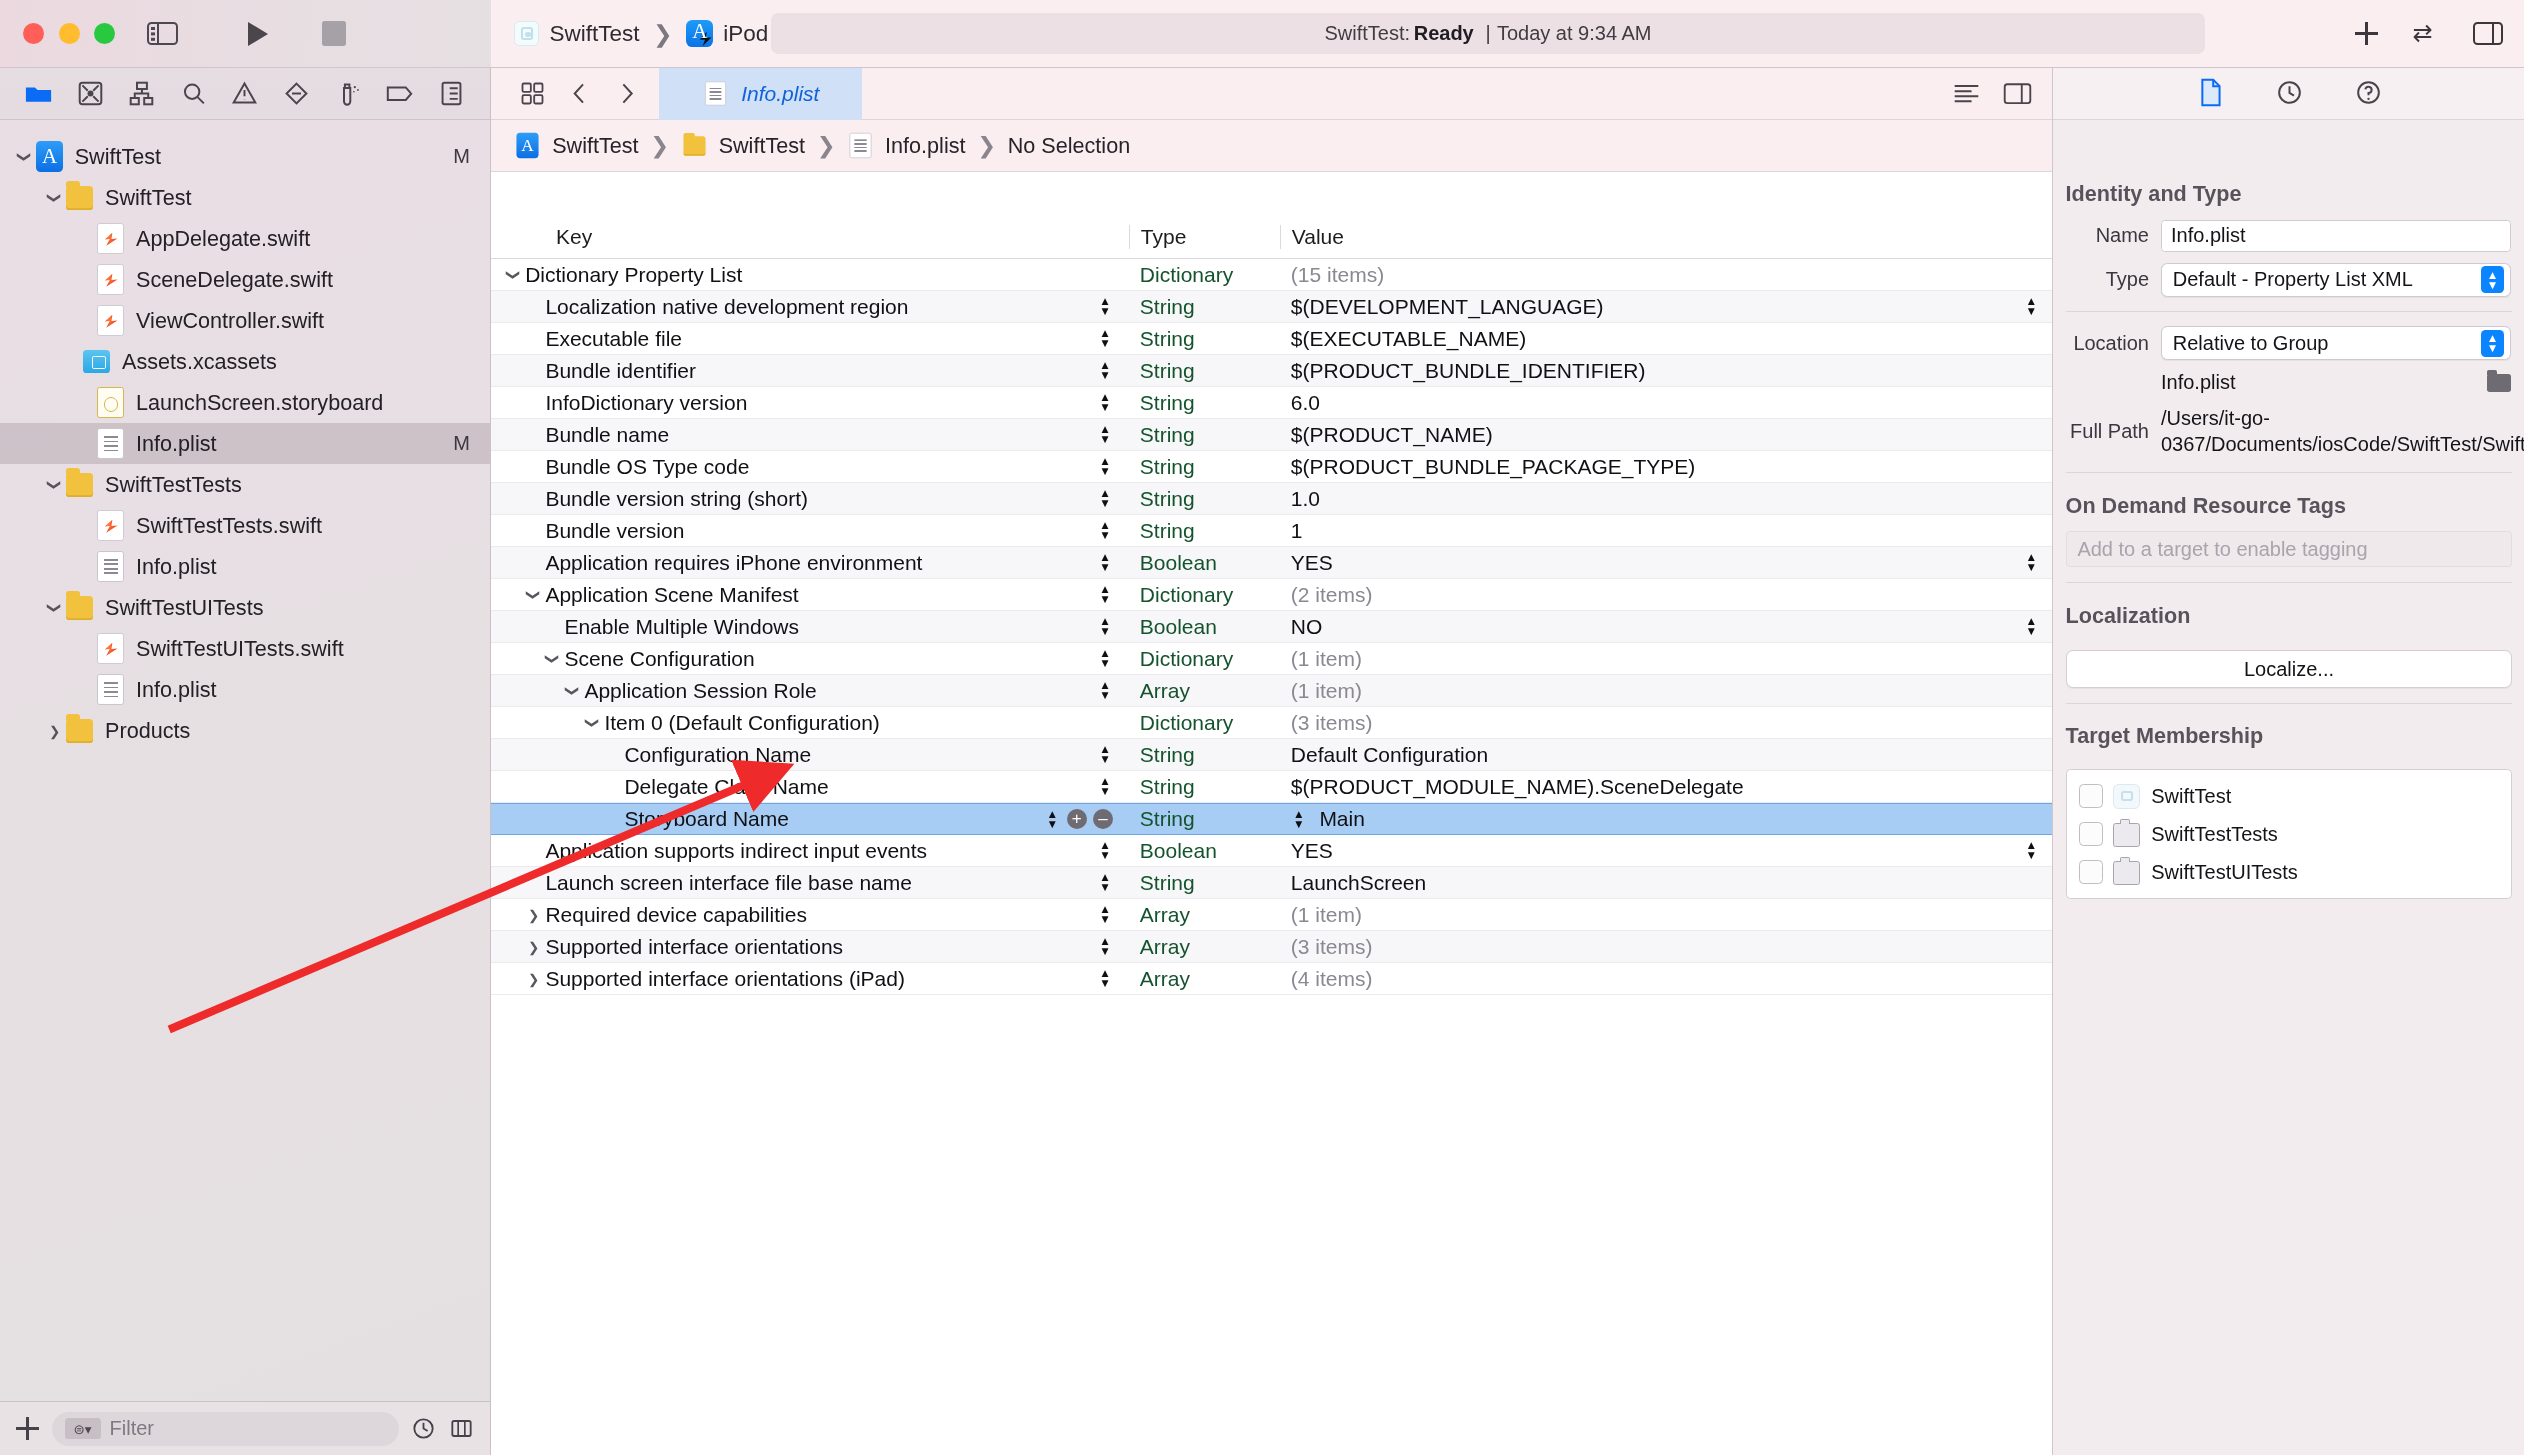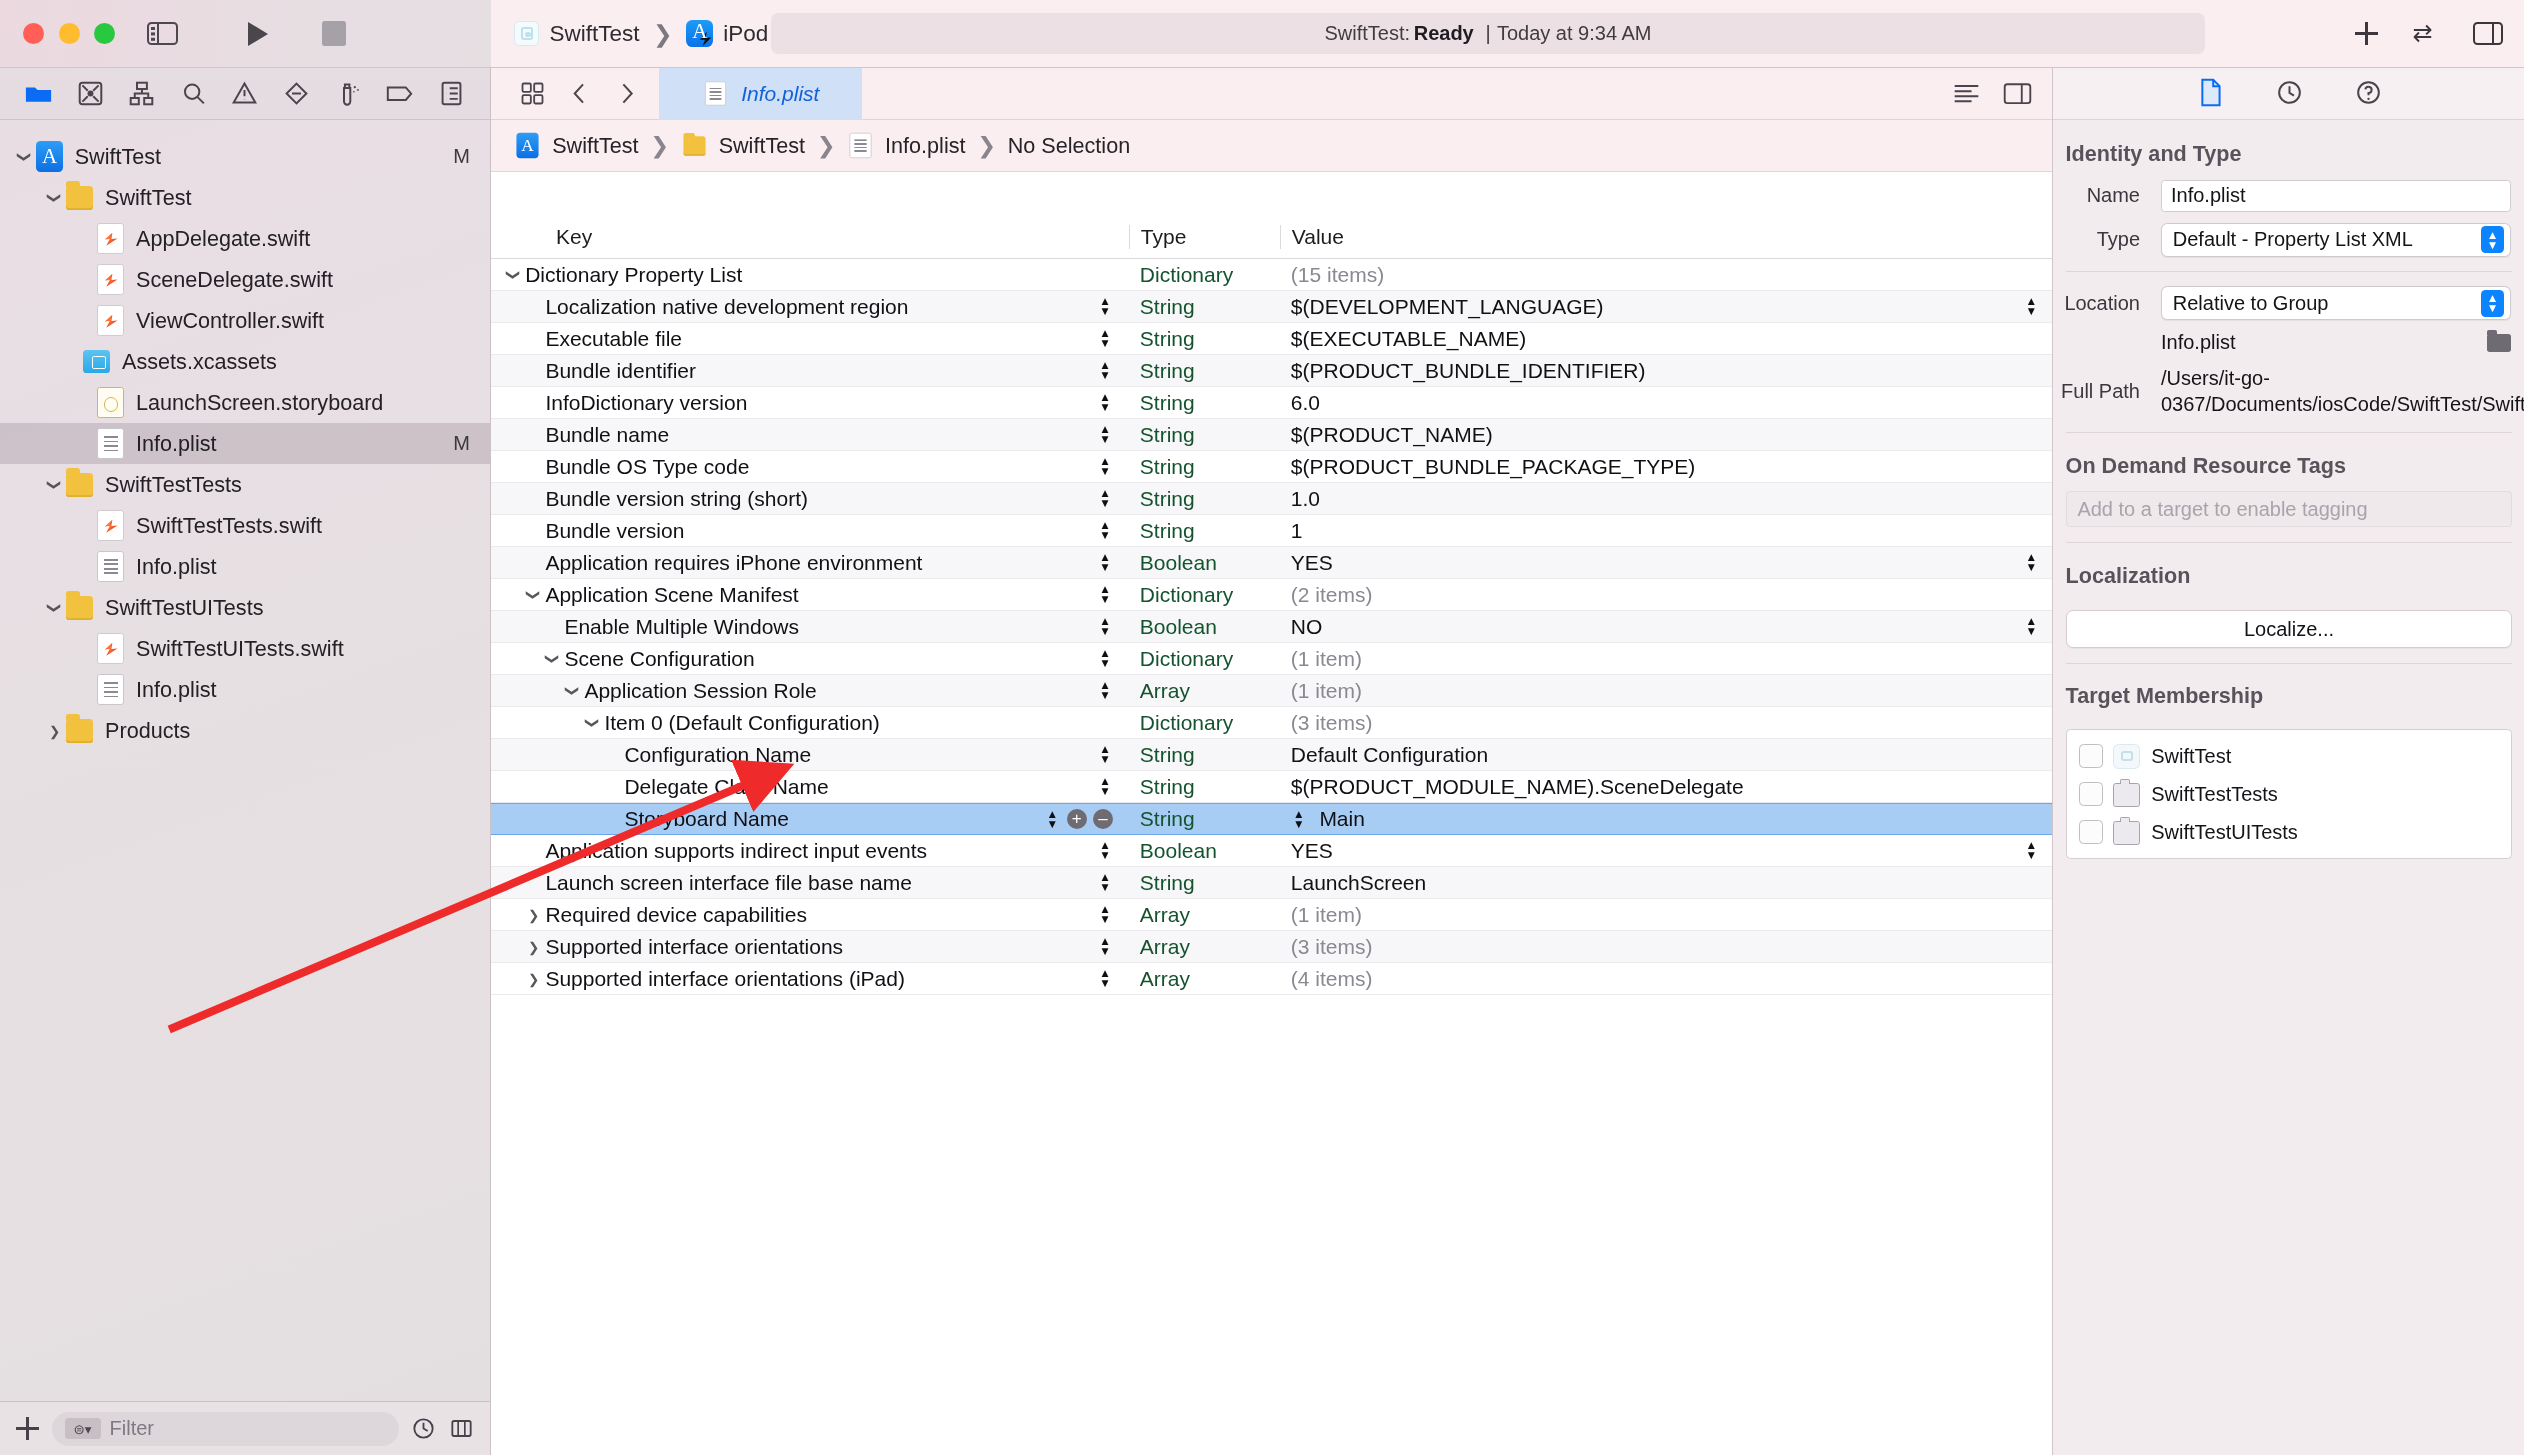--- a/index.html
+++ b/index.html
@@ -324,34 +324,34 @@
     display:flex;align-items:center;justify-content:center;color:#fff;font-size:17px;line-height:16px;}
   .vstep {
     margin-left:auto; margin-right: 12.6px; width:16px;height:23.4px;
     display:flex;flex-direction:column;align-items:center;justify-content:center;
     font-size:11.7px;line-height:10px;color:#0f0e12;
   }
 
   
   .inspector {
     width: 473px; flex:0 0 473px; background:#f3ecef;
-    border-left: 0.9px solid #cfc5ca; display:flex; flex-direction:column;
+    border-left: 0.9px solid #cfc5ca; display:flex; flex-direction:column;gap:40px;
   }
   .insp-tabs {
     height: 52px; flex:0 0 52px; display:flex; align-items:center; justify-content:center;
     gap: 52px; border-bottom: 0.9px solid #ded4d8; background:#f7f0f3;
   }
   .insp-tab svg { stroke:#4a454c; fill:none; stroke-width:2.2; }
   .insp-tab.active svg { stroke:#0a6cf5; fill:#dbe9fb; }
   .insp-body { flex:1; padding: 16px 0 0 0; overflow:hidden; }
   .sect-title {
     font-size: 21.6px; font-weight: 700; color:#58535b; padding: 5.4px 0 12.6px 12.6px;
   }
   .frow { display:flex; align-items:center; margin-bottom: 10.8px; padding-right: 14.4px;}
-  .flabel { width: 108px; flex:0 0 108px; text-align:right; padding-right:21px;
+  .flabel { width: 108px; flex:0 0 108px; text-align:right; padding-right:12px;
     font-size:20px; color:#3b373e; }
   .ftext {
     flex:1; height: 32px; background:#fff; border:0.9px solid #d2ccd2; border-radius:3.6px;
     display:flex; align-items:center; padding: 0 9px; font-size: 20px; color:#141318;
   }
   .fpopup {
     flex:1; height: 34px; background:#fff; border:0.9px solid #cfc9cf; border-radius:6.3px;
     display:flex; align-items:center; padding: 0 5.4px 0 10.8px;
     font-size: 20px; color:#141318; box-shadow:0 0.9px 0.9px rgba(0,0,0,0.06);
   }

